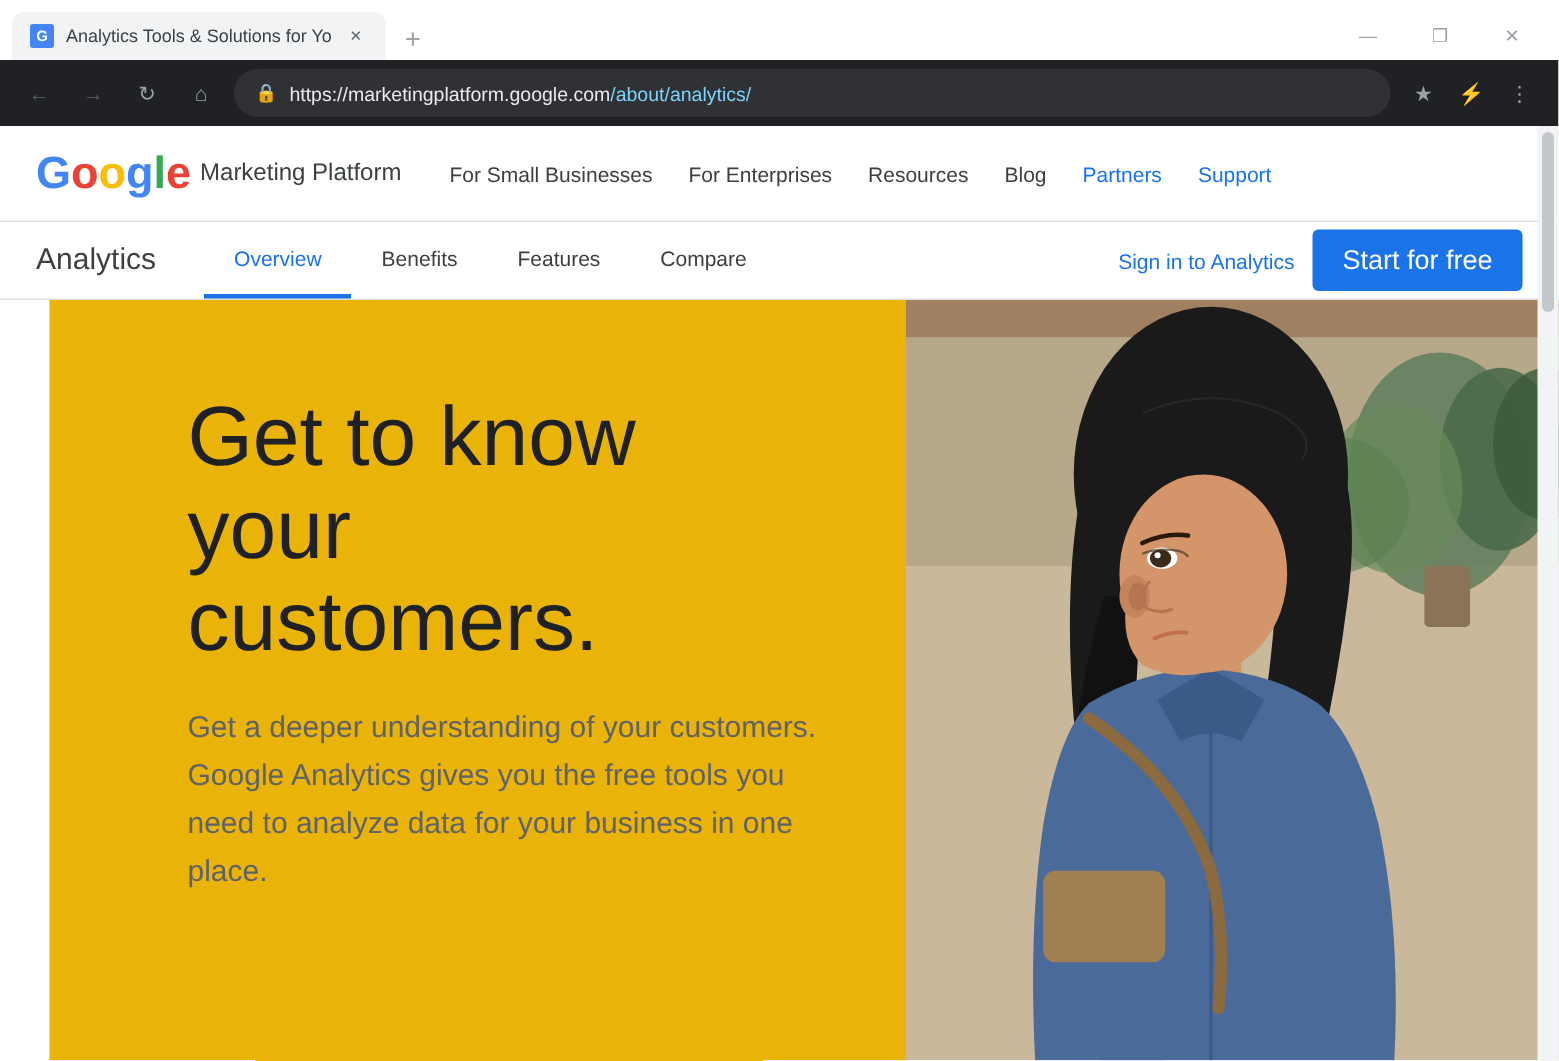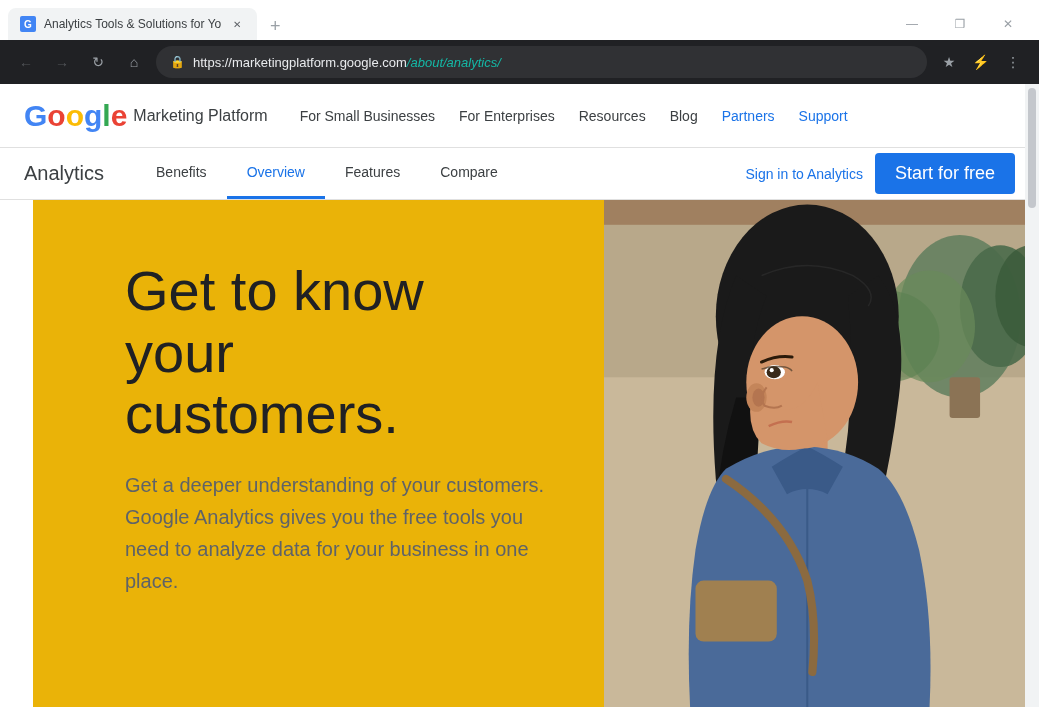--- a/index.html
+++ b/index.html
@@ -103,21 +103,21 @@
       height: 32px;
     }
     .lock-icon {
       color: #9aa0a6;
       font-size: 12px;
     }
     .url-text {
       font-size: 13px;
       color: #e8eaed;
     }
-    .url-text span.path { color: #14b8a6; font-style: italic; }
+    .url-text span.path { color: #7dd3fc; }
     .toolbar-icons {
       display: flex; gap: 4px; align-items: center;
     }
     .toolbar-icon {
       width: 28px; height: 28px;
       border-radius: 50%;
       display: flex; align-items: center; justify-content: center;
       color: #9aa0a6;
       font-size: 14px;
       cursor: pointer;
@@ -351,22 +351,22 @@
       <a class="nav-link">Resources</a>
       <a class="nav-link">Blog</a>
       <a class="nav-link active">Partners</a>
       <a class="nav-link support">Support</a>
     </div>
   </nav>
 
   <div class="sub-nav">
     <span class="analytics-label">Analytics</span>
     <div class="sub-nav-links">
+      <a class="sub-nav-link active">Overview</a>
       <a class="sub-nav-link">Benefits</a>
-      <a class="sub-nav-link active">Overview</a>
       <a class="sub-nav-link">Features</a>
       <a class="sub-nav-link">Compare</a>
     </div>
     <div class="sub-nav-actions">
       <a class="sign-in-link">Sign in to Analytics</a>
       <button class="start-free-btn">Start for free</button>
     </div>
   </div>
 
   <div class="hero">

